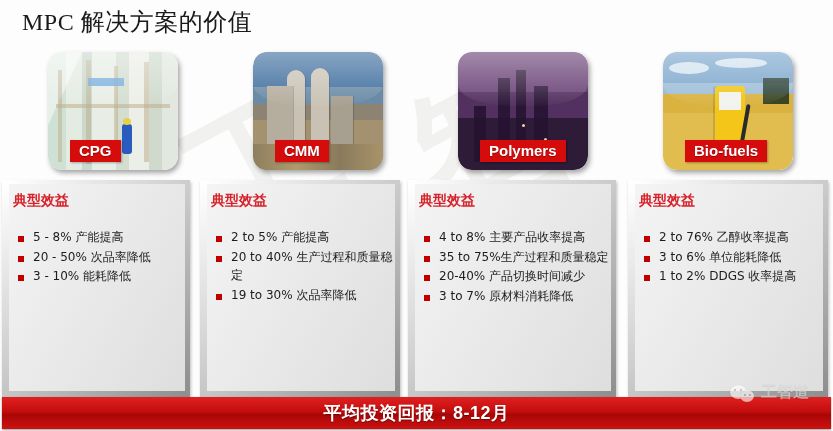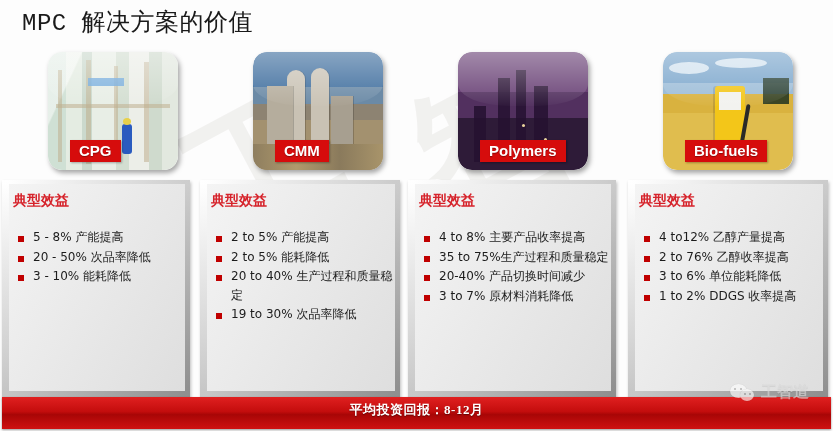--- a/index.html
+++ b/index.html
@@ -43,21 +43,21 @@
   .wm-b { left: 250px; top: 10px;  font-size: 150px; }
 
   
   .title {
     position: absolute;
     left: 22px; top: 6px;
     font-size: 24px;
     color: #1a1a1a;
     letter-spacing: .5px;
     z-index: 6;
-    font-family: Liberation Mono, monospace;
+    font-family: Liberation Serif, serif;
   }
 
   
   .cards { position: absolute; left: 0; top: 0; width: 833px; height: 185px; z-index: 5; }
   .card {
     position: absolute;
     width: 130px; height: 118px;
     border-radius: 14px;
     box-shadow: 2px 3px 5px rgba(0,0,0,.35);
     overflow: hidden;
@@ -199,33 +199,33 @@
     width: 829px; height: 32px;
     background: linear-gradient(to bottom, #e02020 0%, #c40d0d 45%, #a80606 55%, #cf1111 100%);
     box-shadow: 0 1px 2px rgba(0,0,0,.4);
     z-index: 7;
   }
   .banner-text {
     position: absolute;
     left: 0; right: 0; top: 4px;
     text-align: center;
     color: #ffffff;
-    font-size: 13px;
+    font-size: 18px;
     font-weight: 700;
     letter-spacing: .5px;
     text-shadow: 0 1px 1px rgba(0,0,0,.4);
-    font-family: Liberation Serif, serif;
+    font-family: Liberation Sans, sans-serif;
   }
 
   
   .credit {
     position: absolute;
     right: 24px; top: 382px;
     z-index: 8;
-    display: flex; gap: 5px;
+    display: flex; align-items: center; gap: 5px;
     opacity: .62;
   }
   .wechat-icon { position: relative; width: 26px; height: 20px; }
   .wechat-icon .bub {
     position: absolute; background: #ffffff; border-radius: 50%;
     box-shadow: 0 0 1px rgba(0,0,0,.25);
   }
   .wechat-icon .big { left: 0; top: 2px; width: 17px; height: 14px; }
   .wechat-icon .small { left: 10px; top: 7px; width: 14px; height: 12px; }
   .wechat-icon .dot { position: absolute; width: 2px; height: 2px; background: #9a9a9a; border-radius: 50%; }
@@ -322,21 +322,21 @@
           <div class="bullet"><span class="sq"></span><span>3 - 10% 能耗降低</span></div>
         </div>
       </div>
     </div>
 
     <div class="panel p2">
       <div class="panel-inner">
         <div class="panel-heading">典型效益</div>
         <div class="bullets">
           <div class="bullet"><span class="sq"></span><span>2 to 5% 产能提高</span></div>
-          <div class="bullet"><span class="sq"></span><span>2 to 5% 能耗降低</span></div>
+          <div class="bullet"><span class="sq"></span></div>
           <div class="bullet"><span class="sq"></span><span>20 to 40% 生产过程和质量稳定</span></div>
           <div class="bullet"><span class="sq"></span><span>19 to 30% 次品率降低</span></div>
         </div>
       </div>
     </div>
 
     <div class="panel p3">
       <div class="panel-inner">
         <div class="panel-heading">典型效益</div>
         <div class="bullets">
@@ -345,21 +345,20 @@
           <div class="bullet"><span class="sq"></span><span>20-40% 产品切换时间减少</span></div>
           <div class="bullet"><span class="sq"></span><span>3 to 7% 原材料消耗降低</span></div>
         </div>
       </div>
     </div>
 
     <div class="panel p4">
       <div class="panel-inner">
         <div class="panel-heading">典型效益</div>
         <div class="bullets">
-          <div class="bullet"><span class="sq"></span><span>4 to12% 乙醇产量提高</span></div>
           <div class="bullet"><span class="sq"></span><span>2 to 76% 乙醇收率提高</span></div>
           <div class="bullet"><span class="sq"></span><span>3 to 6% 单位能耗降低</span></div>
           <div class="bullet"><span class="sq"></span><span>1 to 2% DDGS 收率提高</span></div>
         </div>
       </div>
     </div>
 
   </div>
 
   <div class="credit">

